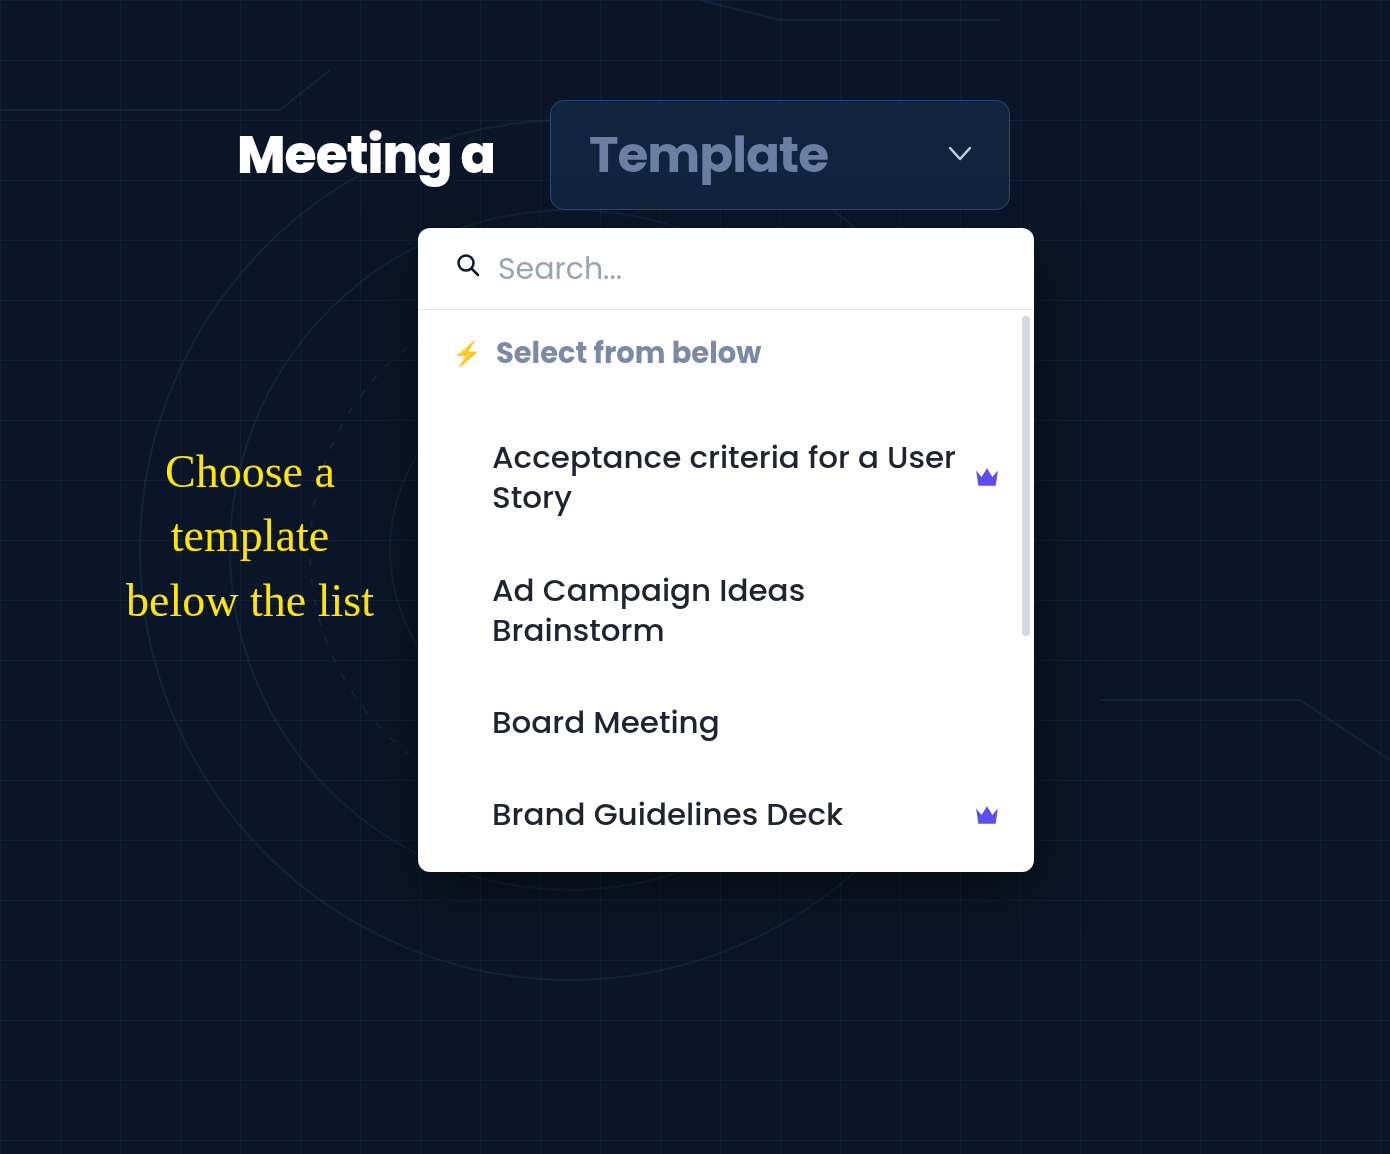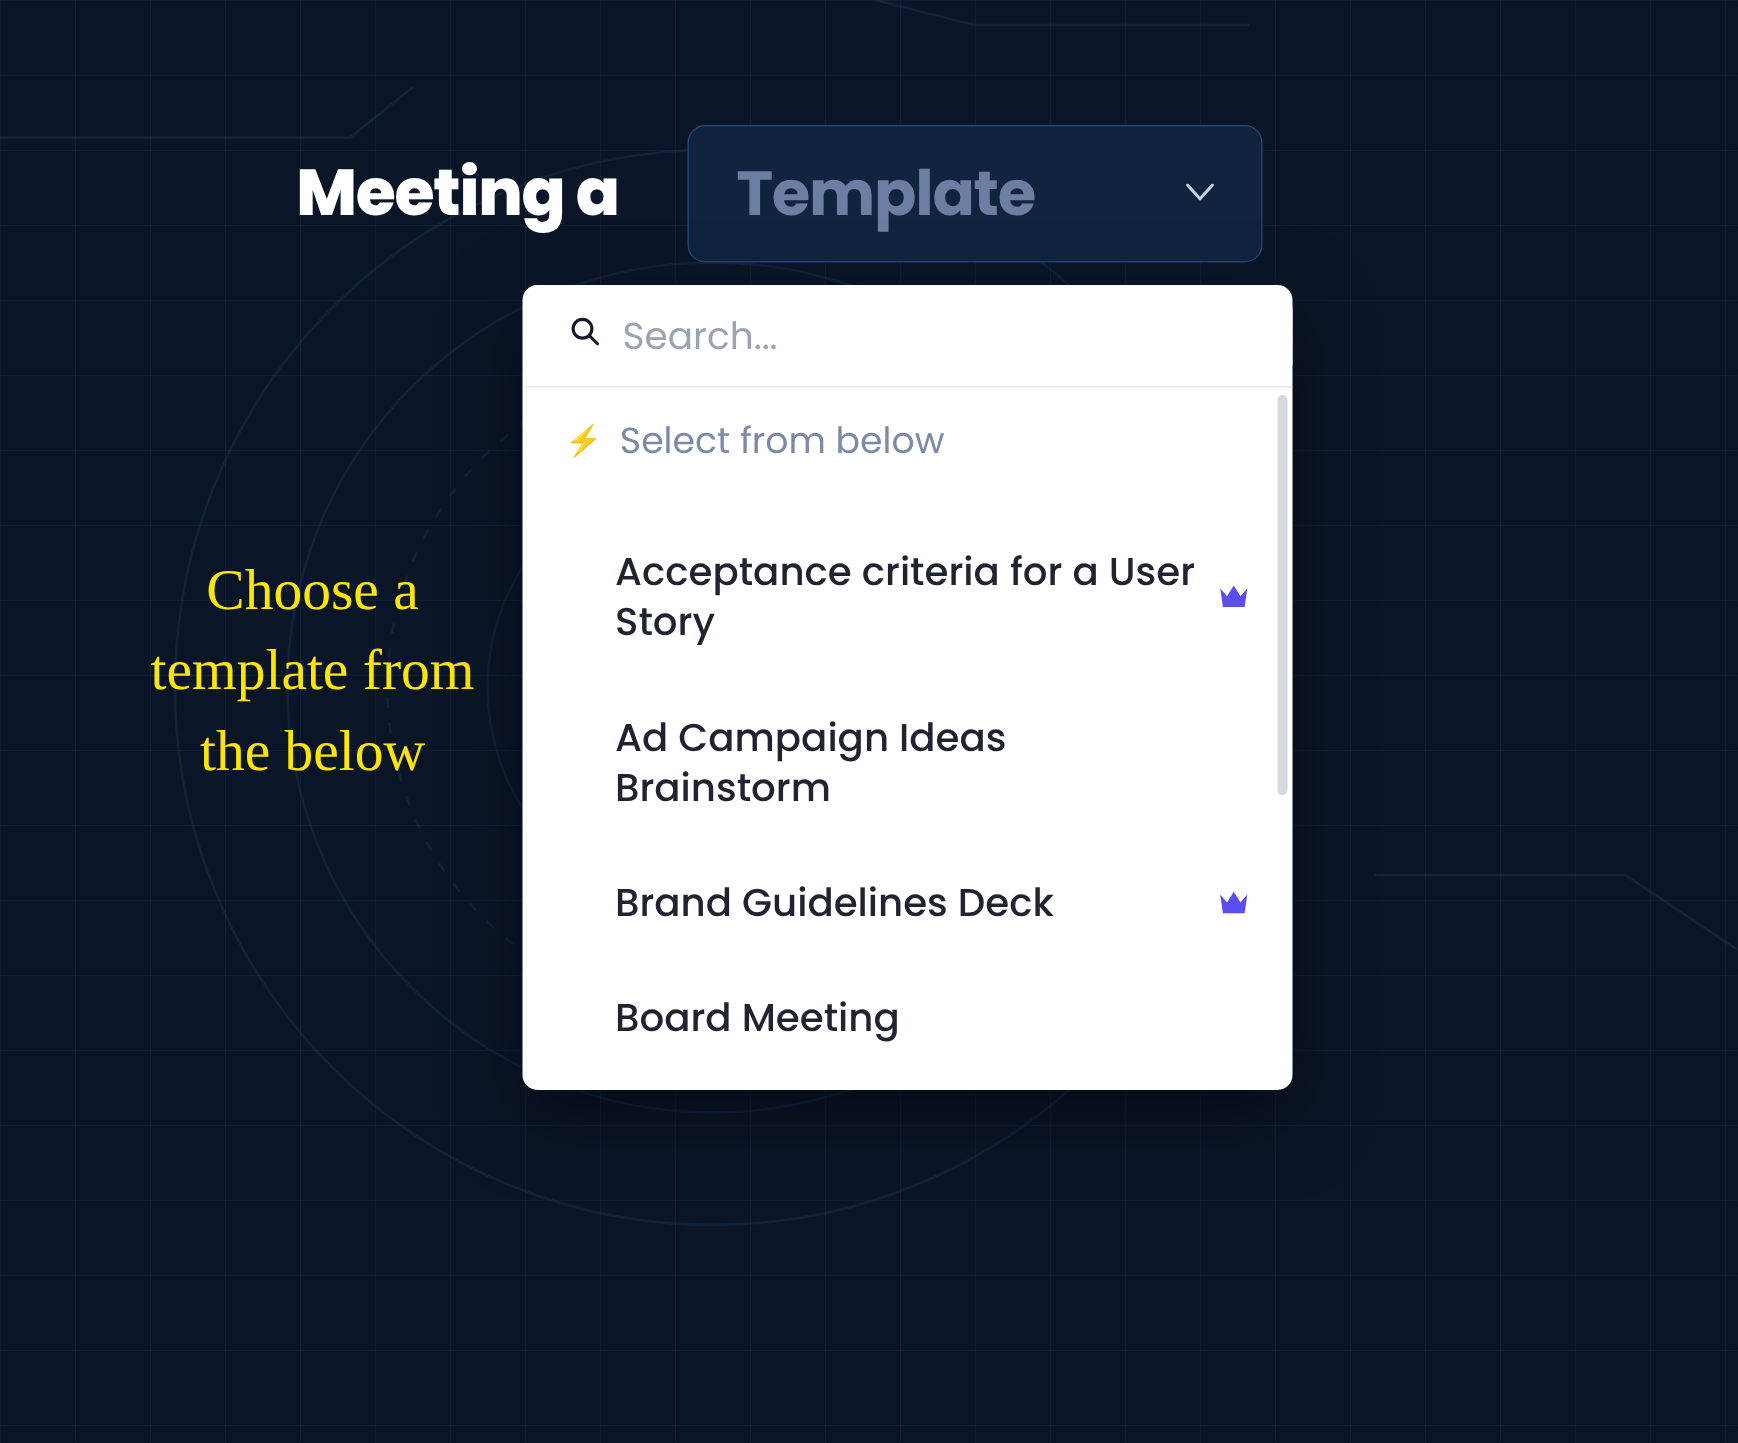--- a/index.html
+++ b/index.html
@@ -134,21 +134,21 @@
       align-items: center;
       gap: 14px;
       margin-bottom: 36px;
     }
     .bolt-icon {
       font-size: 24px;
     }
     .hint-text {
       color: #7b8aa6;
       font-size: 29px;
-      font-weight: 400;
+      font-weight: 700;
     }
     .template-item {
       display: flex;
       align-items: center;
       justify-content: space-between;
       padding: 26px 0;
       cursor: pointer;
       gap: 18px;
     }
     .template-item-label {
@@ -199,21 +199,21 @@
   <div class="template-select">
     <span class="template-select-label">Template</span>
     <span class="chevron-down">
       <svg width="22" height="14" viewBox="0 0 22 14">
         <path d="M1 1 L11 12 L21 1" stroke="currentColor" stroke-width="2.5" fill="none" stroke-linecap="round" stroke-linejoin="round"></path>
       </svg>
     </span>
   </div>
 </div>
 
-<div class="annotation">Choose a template from the below</div>
+<div class="annotation">Choose a template below the list</div>
 
 <div class="dropdown-panel">
   <div class="search-row">
     <span class="search-icon">
       <svg width="24" height="24" viewBox="0 0 24 24" fill="none">
         <circle cx="10" cy="10" r="7.5" stroke="currentColor" stroke-width="2.5"></circle>
         <line x1="16" y1="16" x2="22" y2="22" stroke="currentColor" stroke-width="2.5" stroke-linecap="round"></line>
       </svg>
     </span>
     <input class="search-input" type="text" placeholder="Search..." style="">
@@ -240,31 +240,31 @@
       <div class="template-item">
         <span class="template-item-label">Ad Campaign Ideas Brainstorm</span>
         <span class="crown-icon" style="visibility: hidden;">
           <svg viewBox="0 0 24 20">
               <path d="M2 4 L7 10 L12 2 L17 10 L22 4 L20 18 L4 18 Z" fill="#5b4df0"></path>
             </svg>
         </span>
       </div>
 
       <div class="template-item">
+        <span class="template-item-label">Board Meeting</span>
+        <span class="crown-icon" style="visibility: hidden;">
+          <svg viewBox="0 0 24 20">
+              <path d="M2 4 L7 10 L12 2 L17 10 L22 4 L20 18 L4 18 Z" fill="#5b4df0"></path>
+            </svg>
+        </span>
+      </div>
+
+      <div class="template-item">
         <span class="template-item-label">Brand Guidelines Deck</span>
         <span class="crown-icon">
-          <svg viewBox="0 0 24 20">
-              <path d="M2 4 L7 10 L12 2 L17 10 L22 4 L20 18 L4 18 Z" fill="#5b4df0"></path>
-            </svg>
-        </span>
-      </div>
-
-      <div class="template-item">
-        <span class="template-item-label">Board Meeting</span>
-        <span class="crown-icon" style="visibility: hidden;">
           <svg viewBox="0 0 24 20">
               <path d="M2 4 L7 10 L12 2 L17 10 L22 4 L20 18 L4 18 Z" fill="#5b4df0"></path>
             </svg>
         </span>
       </div>
 
       <div class="template-item">
         
         
       </div>

